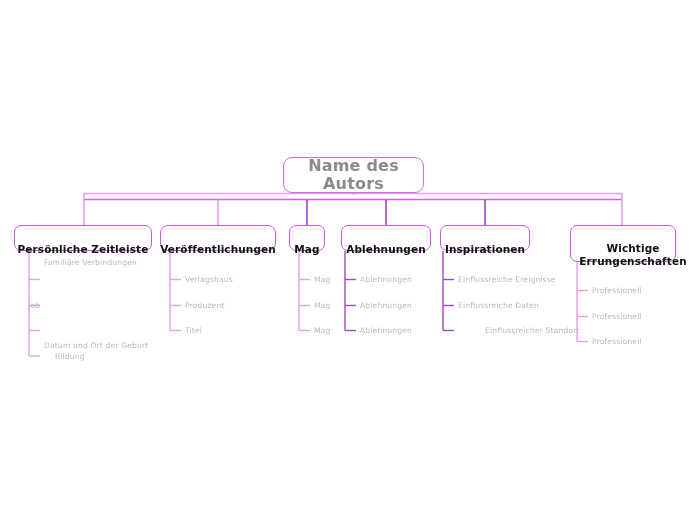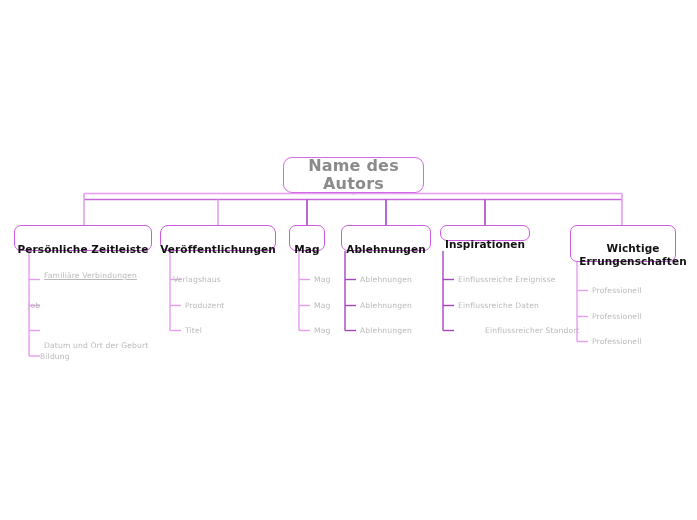--- a/index.html
+++ b/index.html
@@ -128,35 +128,35 @@
   </div>
 
   <div class="node branch" style="left:289px;top:225px;width:36px;height:26px;">
     <span class="node-label">Mag</span>
   </div>
 
   <div class="node branch" style="left:341px;top:225px;width:90px;height:26px;">
     <span class="node-label">Ablehnungen</span>
   </div>
 
-  <div class="node branch" style="left:440px;top:225px;width:90px;height:16px;">
+  <div class="node branch" style="left:440px;top:225px;width:90px;height:26px;">
     <span class="node-label">Inspirationen</span>
   </div>
 
   <div class="node branch" style="left:570px;top:225px;width:106px;height:37px;padding-left:20px;">
     <span class="node-label">Wichtige
 Errungenschaften</span>
   </div>
 
-  <div class="leaf" style="left:44px;top:272px;text-decoration:underline;">Familiäre Verbindungen</div>
+  <div class="leaf" style="left:44px;top:259px;">Familiäre Verbindungen</div>
   <div class="leaf" style="left:28px;top:302px;">Job</div>
   <div class="leaf" style="left:44px;top:342px;">Datum und Ort der Geburt</div>
-  <div class="leaf" style="left:40px;top:352.5px;">Bildung</div>
+  <div class="leaf" style="left:55px;top:352.5px;">Bildung</div>
 
-  <div class="leaf" style="left:173px;top:276px;text-align:right;">Verlagshaus</div>
+  <div class="leaf" style="left:185px;top:276px;text-align:right;">Verlagshaus</div>
   <div class="leaf" style="left:185px;top:302px;">Produzent</div>
   <div class="leaf" style="left:185px;top:327px;">Titel</div>
 
   <div class="leaf" style="left:314px;top:276px;">Mag</div>
   <div class="leaf" style="left:314px;top:302px;">Mag</div>
   <div class="leaf" style="left:314px;top:327px;">Mag</div>
 
   <div class="leaf" style="left:360px;top:276px;">Ablehnungen</div>
   <div class="leaf" style="left:360px;top:302px;">Ablehnungen</div>
   <div class="leaf" style="left:360px;top:327px;">Ablehnungen</div>

